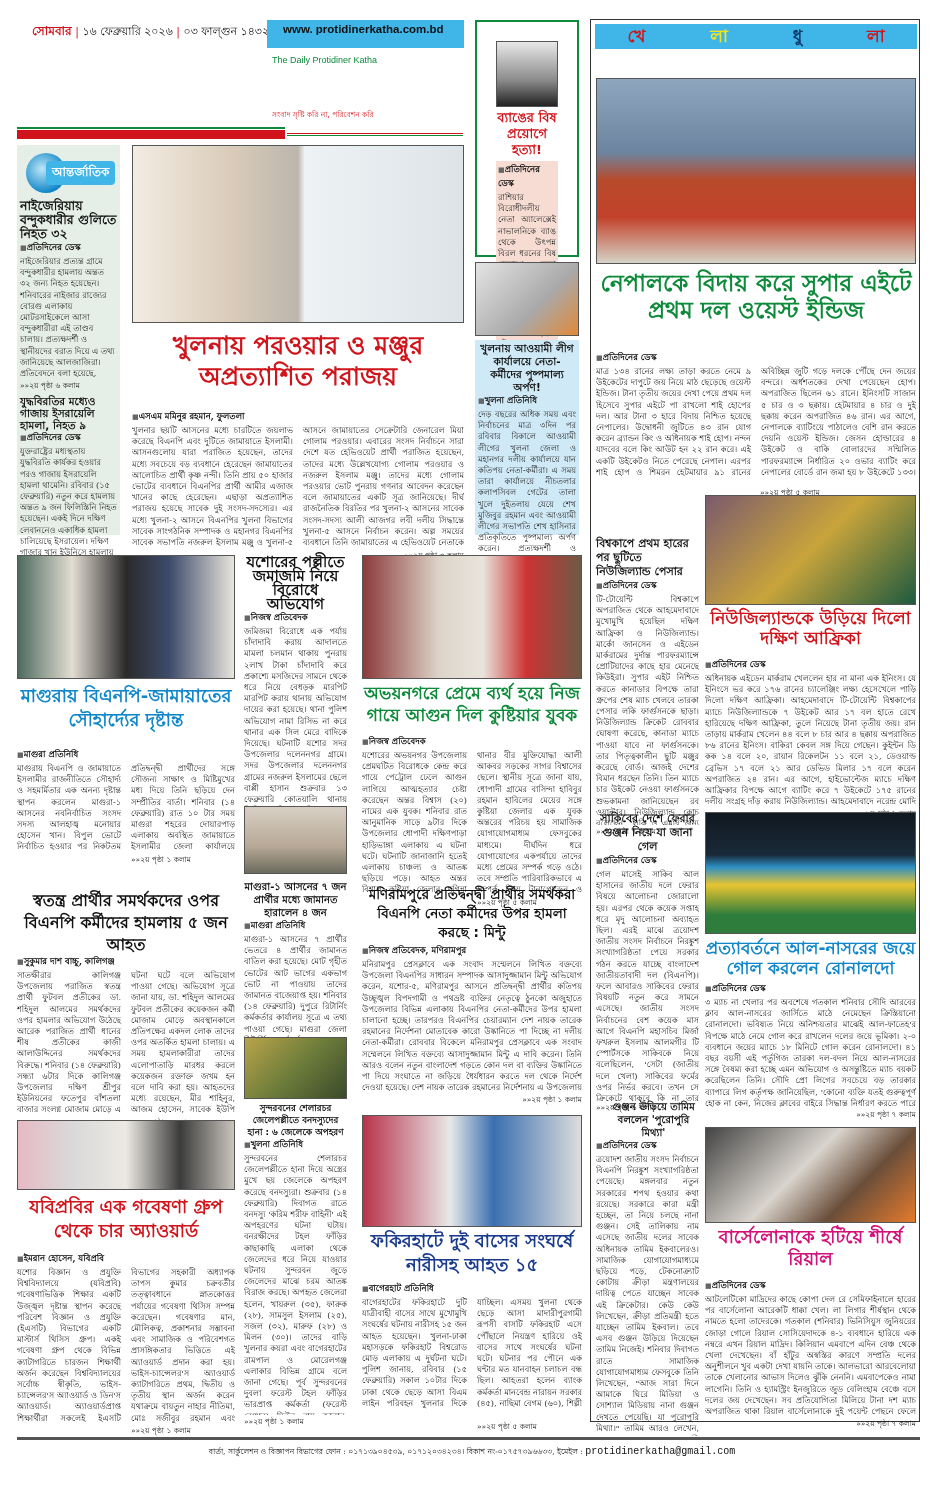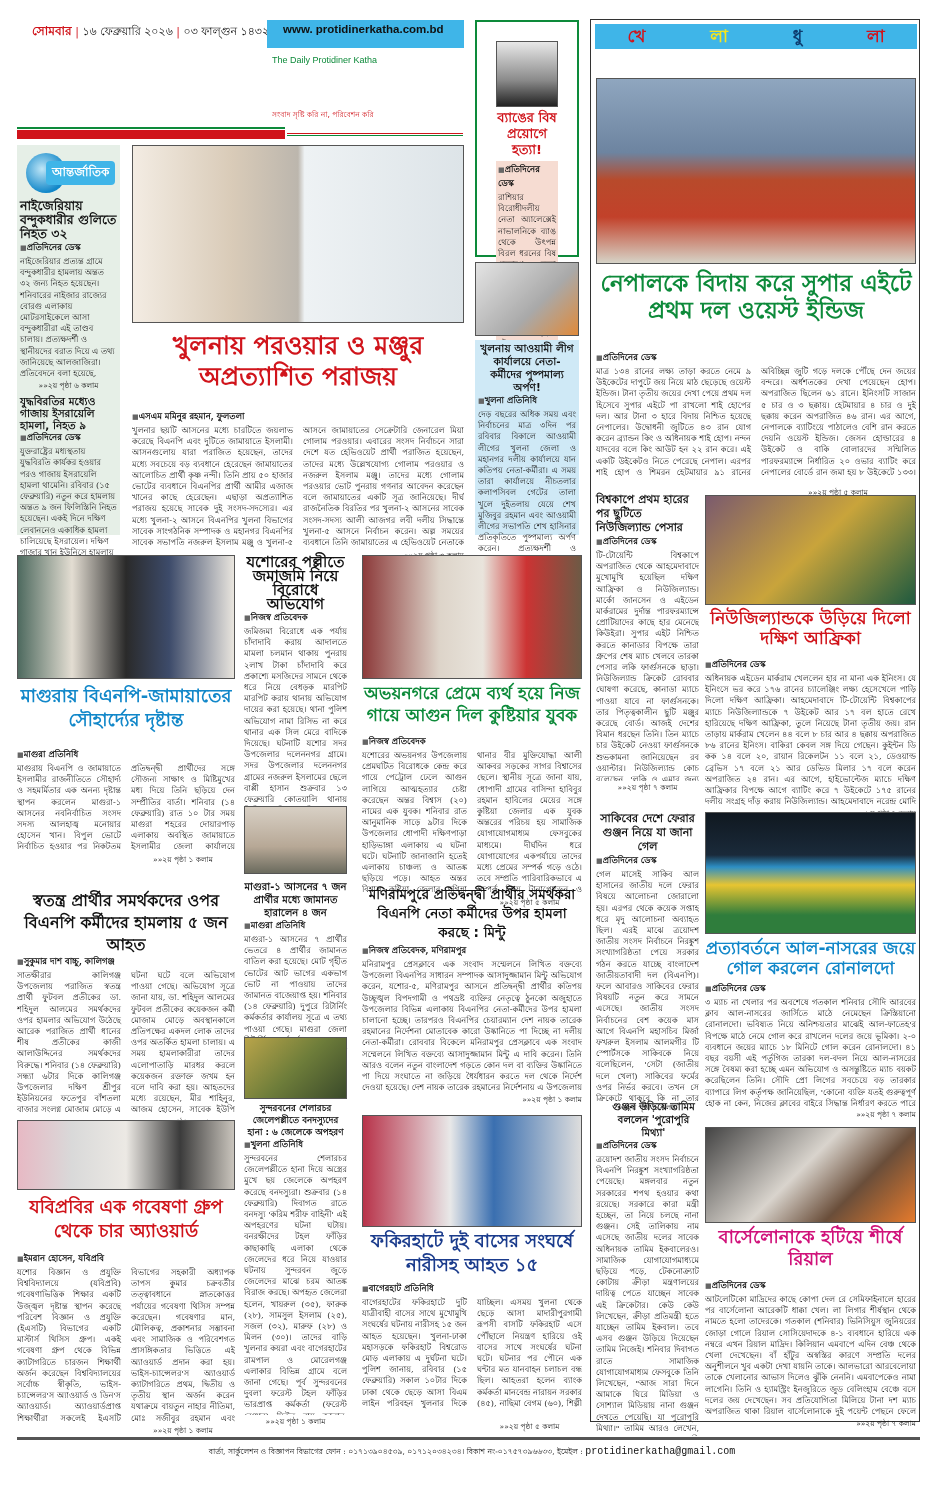--- a/index.html
+++ b/index.html
@@ -1,21 +1,21 @@
 <!DOCTYPE html>
 <html><head>
 <meta charset="utf-8">
 <style>
   * { box-sizing: border-box; margin: 0; padding: 0; }
   body { width: 945px; height: 1492px; background: #fff; font-family: "DejaVu Sans", sans-serif; color: #111; position: relative; overflow: hidden; }
   .abs { position: absolute; }
   .body-text { font-size: 8.2px; line-height: 11.2px; text-align: justify; font-family: "DejaVu Serif", serif; color: #222; }
   .byline { font-size: 8.5px; font-weight: bold; margin-bottom: 1px; font-family: "DejaVu Serif", serif; }
   .byline::before { content: "\25A0 "; color: #666; font-size: 7px; }
-  .cont { font-size: 7.5px; font-family: "DejaVu Serif", serif; margin-top: 1px; text-align: center; }
+  .cont { font-size: 7.5px; font-family: "DejaVu Serif", serif; margin-top: 1px; }
   .cont::before { content: "\00BB\00BB "; }
   .photo { background: linear-gradient(135deg, #b9a98f, #6d6156 55%, #3b3631); border: 1px solid #555; }
   .head-red { color: #d0141b; font-weight: bold; text-align: center; }
   .head-green { color: #0d8a3a; font-weight: bold; text-align: center; }
   .head-blue { color: #1187c9; font-weight: bold; text-align: center; }
   .head-black { color: #111; font-weight: bold; text-align: center; }
   .head-magenta { color: #d0127a; font-weight: bold; text-align: center; }
   .head-navy { color: #1a3b8c; font-weight: bold; text-align: center; }
   .cols2 { column-count: 2; column-gap: 10px; }
 </style>
@@ -94,21 +94,21 @@
 </div>
 <div class="abs photo" style="left:596px;top:78px;width:320px;height:186px;background:linear-gradient(180deg,#8fa6bf 0%,#6d84a0 40%,#b84a2b 55%,#c2412a 75%,#d6d3c7 100%);"></div>
 <div class="abs head-green" style="left:596px;top:270px;width:320px;font-size:23px;line-height:27px;">নেপালকে বিদায় করে সুপার এইটে প্রথম দল ওয়েস্ট ইন্ডিজ</div>
 <div class="abs" style="left:596px;top:351px;width:320px;">
   <div class="byline">প্রতিদিনের ডেস্ক</div>
   <div class="body-text cols2" style="height:120px;overflow:hidden;">মাত্র ১৩৪ রানের লক্ষ্য তাড়া করতে নেমে ৯ উইকেটের দাপুটে জয় নিয়ে মাঠ ছেড়েছে ওয়েস্ট ইন্ডিজ। টানা তৃতীয় জয়ের দেখা পেয়ে প্রথম দল হিসেবে সুপার এইটে পা রাখলো শাই হোপের দল। আর টানা ৩ হারে বিদায় নিশ্চিত হয়েছে নেপালের। উদ্বোধনী জুটিতে ৪৩ রান যোগ করেন ব্র্যান্ডন কিং ও অধিনায়ক শাই হোপ। নন্দন যাদবের বলে কিং আউট হন ২২ রান করে। এই একটি উইকেটও নিতে পেরেছে নেপাল। এরপর শাই হোপ ও শিমরন হেটমায়ার ৯১ রানের অবিচ্ছিন্ন জুটি গড়ে দলকে পৌঁছে দেন জয়ের বন্দরে। অর্ধশতকের দেখা পেয়েছেন হোপ। অপরাজিত ছিলেন ৬১ রানে। ইনিংসটি সাজান ৫ চার ও ৩ ছক্কায়। হেটমায়ার ৪ চার ও দুই ছক্কায় করেন অপরাজিত ৪৬ রান। এর আগে, নেপালকে ব্যাটিংয়ে পাঠালেও বেশি রান করতে দেয়নি ওয়েস্ট ইন্ডিজ। জেসন হোল্ডারের ৪ উইকেট ও বাকি বোলারদের সম্মিলিত পারফরম্যান্সে নির্ধারিত ২০ ওভার ব্যাটিং করে নেপালের বোর্ডে রান জমা হয় ৮ উইকেটে ১৩৩। রোববার (১৫ ফেব্রুয়ারি) মুম্বাইয়ের ওয়াংখেড়ে স্টেডিয়ামে টস হেরে উইন্ডিজের আমন্ত্রণে আগে ব্যাটিং করে নেপাল। তবে শুরু থেকেই বিপদ পিছু নেয় তাদের। ৫৪ রানের একটি জুটি ছাড়া আরকোনো উল্লেখ করার মতো জুটি হয়নি। যা কিনা টি-টোয়েন্টি বিশ্বকাপে সপ্তম উইকেটে নেপালের সর্বোচ্চ জুটির রেকর্ড। প্রথম ওভার থেকেই উইন্ডিজ বোলাররা চাপে ফেলে দেয় নেপালকে।</div>
   <div class="cont" style="margin-left:164px;">২য় পৃষ্ঠা ৫ কলাম</div>
 </div>
 
 <div class="abs" style="left:596px;top:493px;width:103px;">
-  <div class="head-black" style="font-size:11px;line-height:14px;text-align:left;">বিশ্বকাপে প্রথম হারের পর ছুটিতে নিউজিল্যান্ড পেসার</div>
+  <div class="head-black" style="font-size:11px;line-height:14px;text-align:left;margin-top:44px;">বিশ্বকাপে প্রথম হারের পর ছুটিতে নিউজিল্যান্ড পেসার</div>
   <div class="byline">প্রতিদিনের ডেস্ক</div>
   <div class="body-text" style="height:231px;overflow:hidden;">টি-টোয়েন্টি বিশ্বকাপে অপরাজিত থেকে আহমেদাবাদে মুখোমুখি হয়েছিল দক্ষিণ আফ্রিকা ও নিউজিল্যান্ড। মার্কো জানসেন ও এইডেন মার্করামের দুর্দান্ত পারফরম্যান্সে প্রোটিয়াদের কাছে হার মেনেছে কিউইরা। সুপার এইট নিশ্চিত করতে কানাডার বিপক্ষে তারা গ্রুপের শেষ ম্যাচ খেলবে তারকা পেসার লকি ফার্গুসনকে ছাড়া। নিউজিল্যান্ড ক্রিকেট রোববার ঘোষণা করেছে, কানাডা ম্যাচে পাওয়া যাবে না ফার্গুসনকে। তার পিতৃত্বকালীন ছুটি মঞ্জুর করেছে বোর্ড। আজই দেশের বিমান ধরছেন তিনি। তিন ম্যাচে চার উইকেট নেওয়া ফার্গুসনকে শুভকামনা জানিয়েছেন রব ওয়াল্টার। নিউজিল্যান্ড কোচ বলেছেন, 'লকি ও এমার জন্য এটা দারুণ এক রোমাঞ্চকর সময়। আমরা খুশি যে এমন বিশেষ উপলক্ষের সময়ে সে বাসায় থাকবে।' ফার্গুসনের স্থলাভিষিক্ত নেওয়ার ব্যাপারে</div>
   <div class="cont">২য় পৃষ্ঠা ৭ কলাম</div>
 </div>
 
 <div class="abs photo" style="left:705px;top:495px;width:211px;height:110px;background:linear-gradient(135deg,#7b5a6d,#c9a43b 50%,#1f5a3f);"></div>
 <div class="abs head-red" style="left:705px;top:608px;width:211px;font-size:17px;line-height:20px;">নিউজিল্যান্ডকে উড়িয়ে দিলো দক্ষিণ আফ্রিকা</div>
 <div class="abs" style="left:705px;top:658px;width:211px;">
   <div class="byline">প্রতিদিনের ডেস্ক</div>
   <div class="body-text" style="height:134px;overflow:hidden;">অধিনায়ক এইডেন মার্করাম খেললেন হার না মানা এক ইনিংস। যে ইনিংসে ভর করে ১৭৬ রানের চ্যালেঞ্জিং লক্ষ্য হেসেখেলে পাড়ি দিলো দক্ষিণ আফ্রিকা। আহমেদাবাদে টি-টোয়েন্টি বিশ্বকাপের ম্যাচে নিউজিল্যান্ডকে ৭ উইকেট আর ১৭ বল হাতে রেখে হারিয়েছে দক্ষিণ আফ্রিকা, তুলে নিয়েছে টানা তৃতীয় জয়। রান তাড়ায় মার্করাম খেলেন ৪৪ বলে ৮ চার আর ৪ ছক্কায় অপরাজিত ৮৬ রানের ইনিংস। বাকিরা কেবল সঙ্গ দিয়ে গেছেন। কুইন্টন ডি কক ১৪ বলে ২০, রায়ান রিকেলটন ১১ বলে ২১, ডেওয়াল্ড ব্রেভিস ১৭ বলে ২১ আর ডেভিড মিলার ১৭ বলে করেন অপরাজিত ২৪ রান। এর আগে, হাইভোল্টেজ ম্যাচে দক্ষিণ আফ্রিকার বিপক্ষে আগে ব্যাটিং করে ৭ উইকেটে ১৭৫ রানের দলীয় সংগ্রহ দাঁড় করায় নিউজিল্যান্ড। আহমেদাবাদে নরেন্দ্র মোদি ক্রিকেট স্টেডিয়ামে টস জিতে নিউজিল্যান্ডকে ব্যাটিংয়ে পাঠায় দক্ষিণ আফ্রিকার অধিনায়ক এইডেন মার্করাম। পাওয়ার প্লেতে ৫৮ রান তুললেও ৩ উইকেট হারায় নিউজিল্যান্ড। দুই ওপেনার</div>

